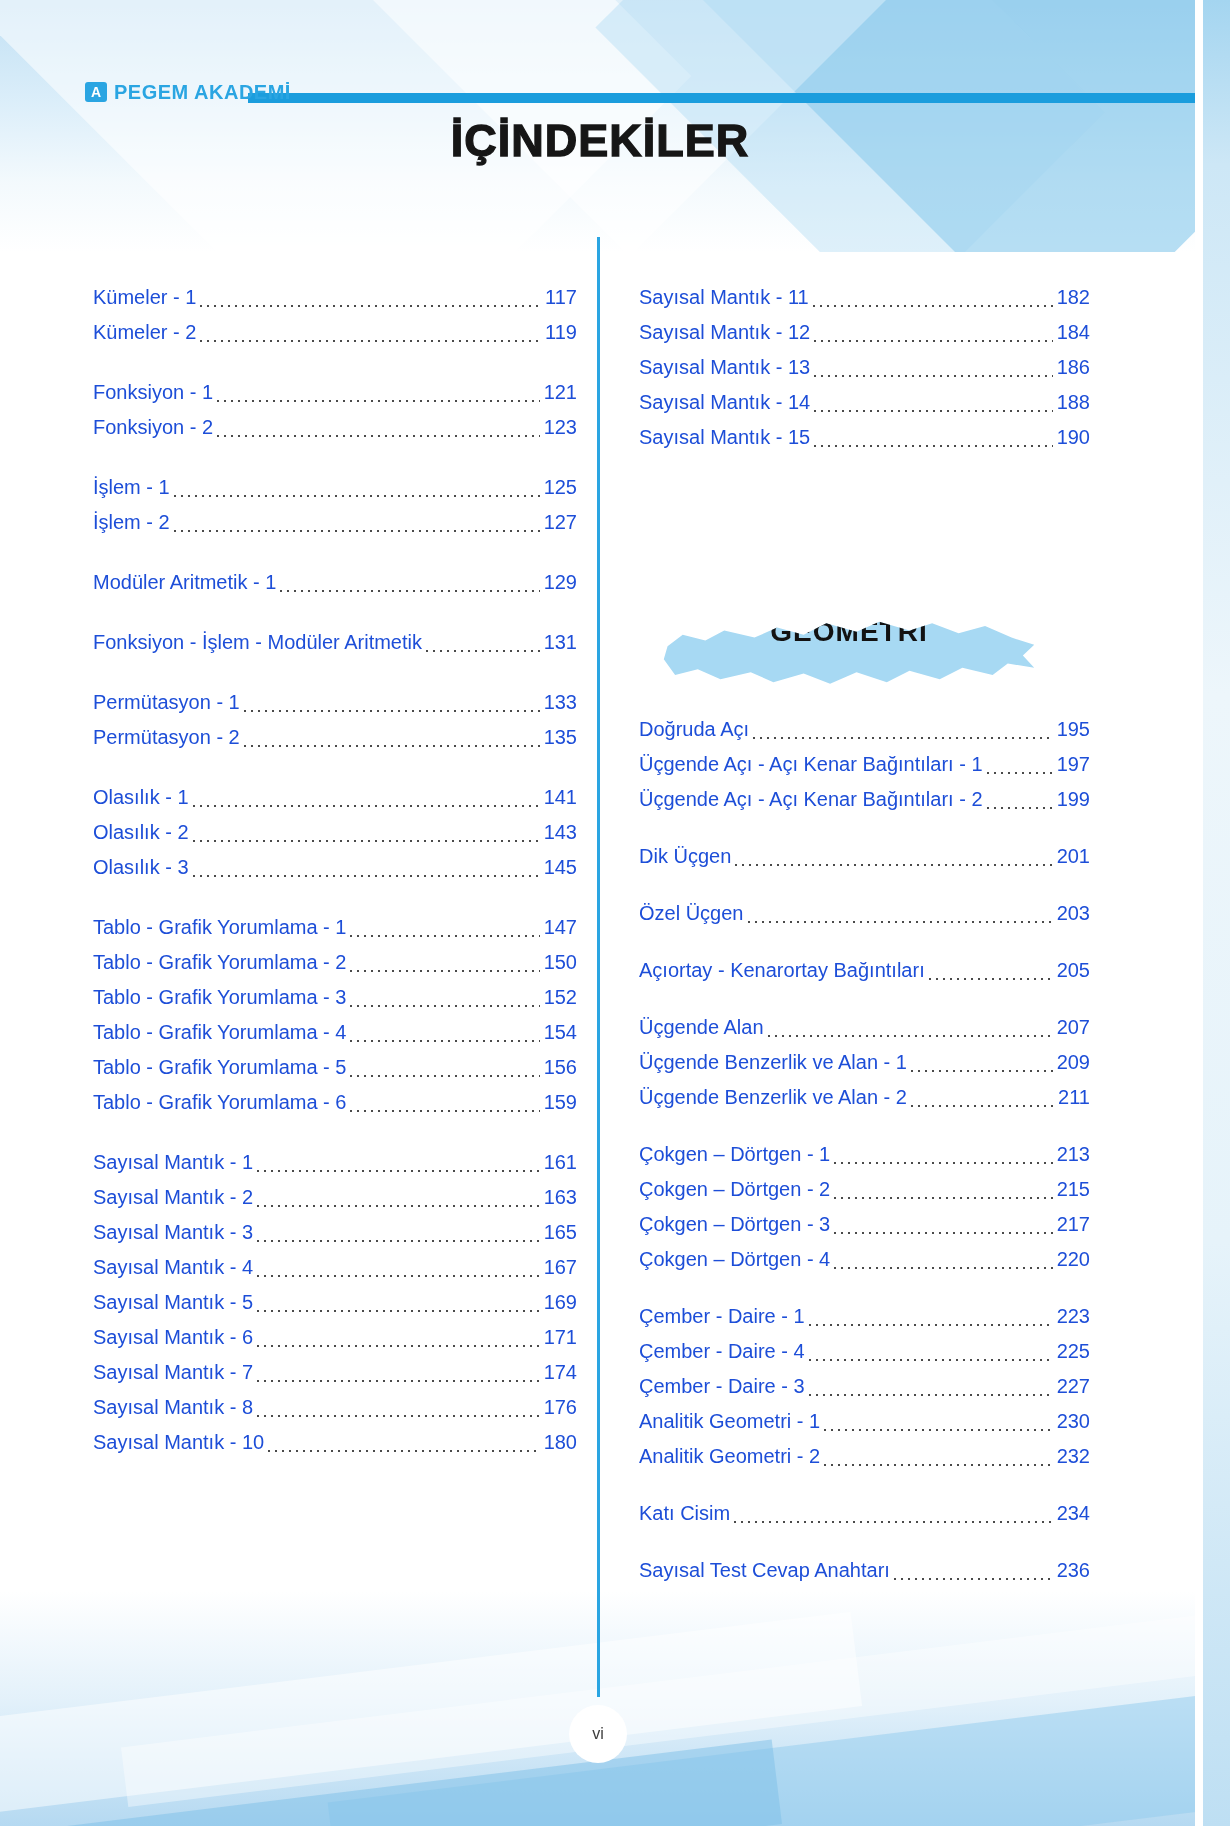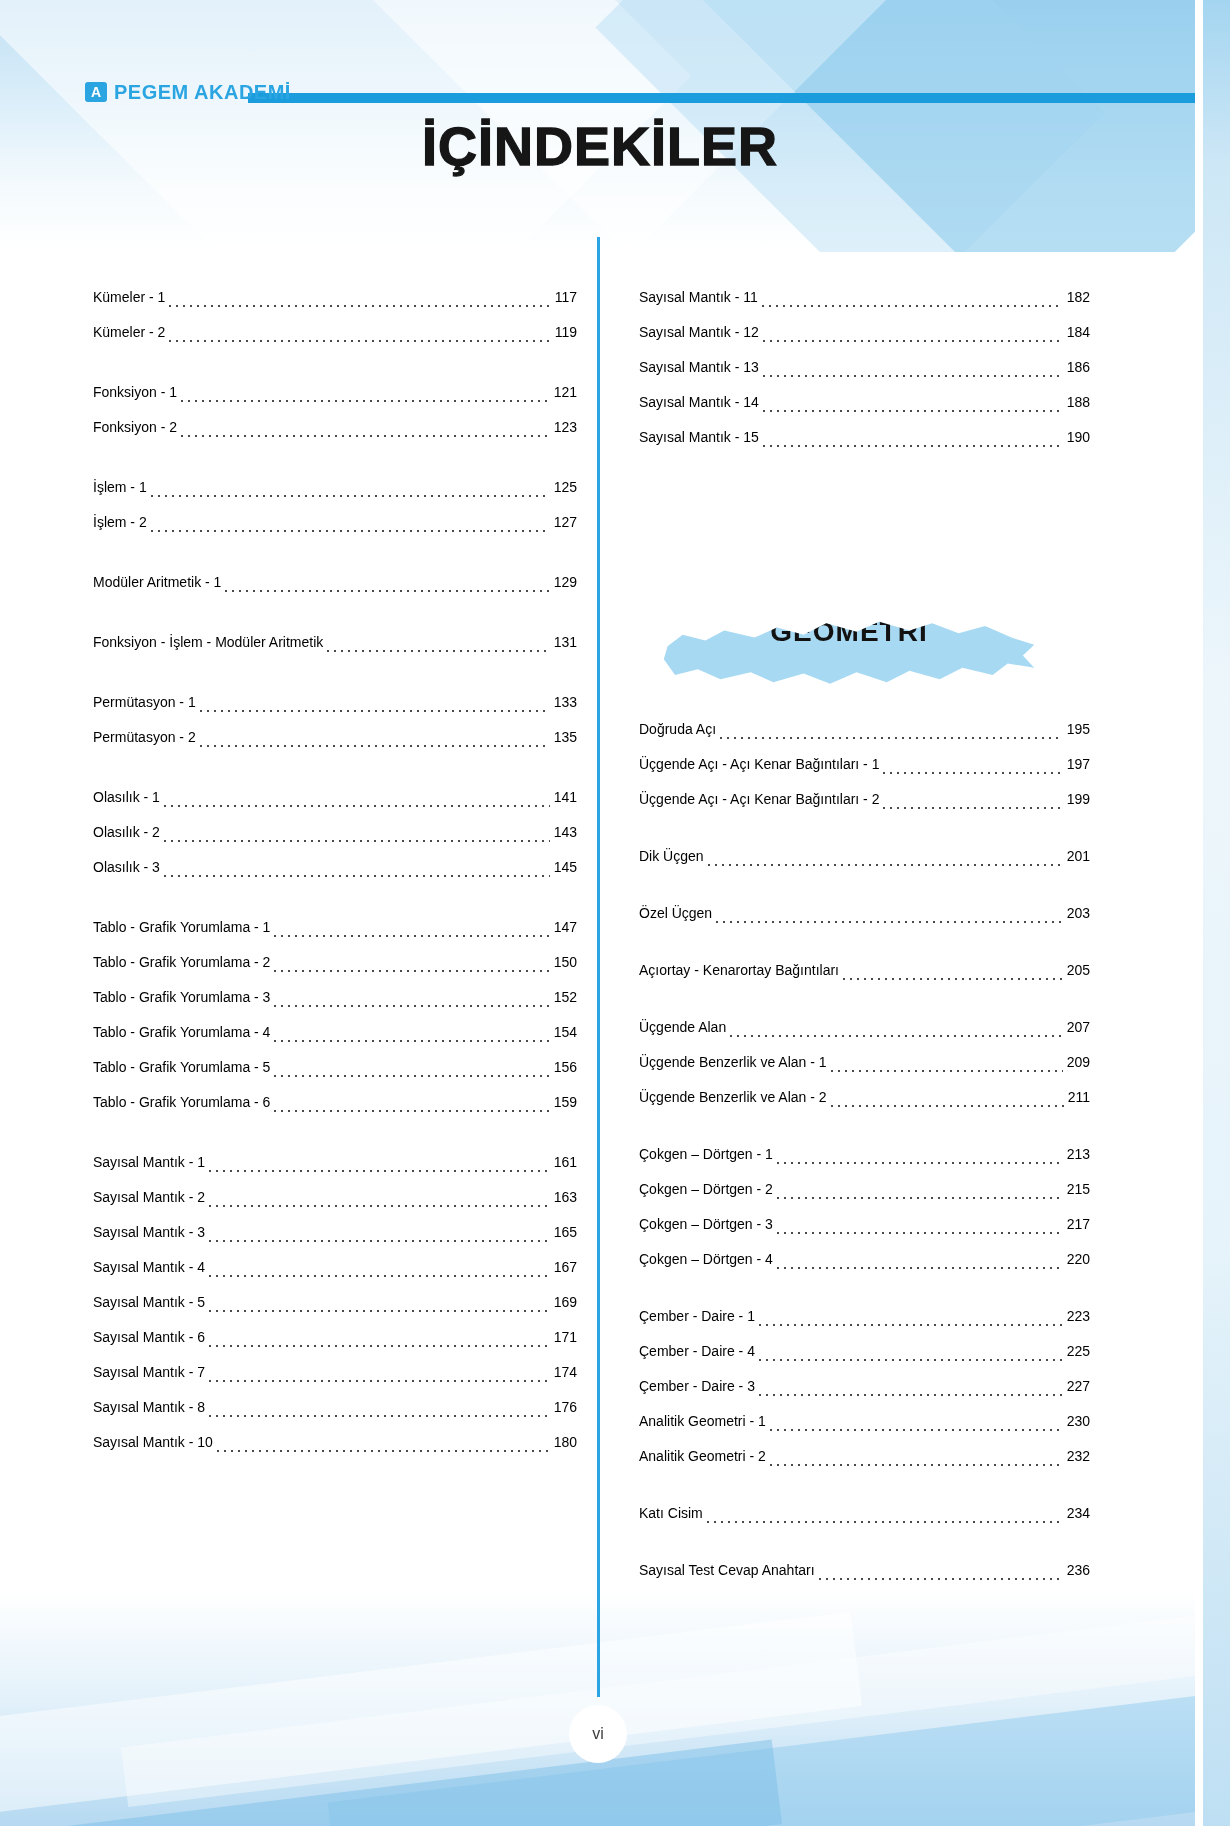--- a/index.html
+++ b/index.html
@@ -41,31 +41,31 @@
 
   
   .logo-mark{position:absolute;left:85px;top:82px;width:22px;height:20px;border-radius:3px;
     background:#2aa5e2;color:#ffffff;font-weight:bold;font-size:14px;line-height:20px;
     text-align:center;z-index:2;}
   .logo-text{position:absolute;left:114px;top:82px;height:20px;line-height:21px;
     color:#2aa5e2;font-size:20px;font-weight:bold;letter-spacing:.5px;z-index:2;}
   .header-bar{position:absolute;left:248px;right:0;top:93px;height:10px;background:#1b9ddd;z-index:1;}
 
   .page-title{position:absolute;left:0;right:30px;top:115px;margin:0;text-align:center;
-    font-size:54px;font-weight:bold;color:#161616;letter-spacing:1px;z-index:2;
+    font-size:45px;font-weight:bold;color:#161616;letter-spacing:1px;z-index:2;
     -webkit-text-stroke:1.3px #161616;}
 
   
   .col{position:absolute;top:280px;display:flex;flex-direction:column;z-index:2;}
   .col-left{left:93px;width:484px;}
   .col-right{left:639px;width:451px;}
   .group{margin-bottom:25px;}
   .col-right .group{margin-bottom:22px;}
   .col-right .group:nth-of-type(2){margin-top:235px;}
-  .row{display:flex;line-height:35px;height:35px;font-size:14px;color:#000000;}
+  .row{display:flex;line-height:35px;height:35px;font-size:20px;color:#1d4ed8;}
   .lbl{white-space:nowrap;}
   .pg{white-space:nowrap;}
   .leader{flex:1;height:2px;align-self:flex-end;margin:0 4px 8px 4px;
     background-image:repeating-linear-gradient(to right,#4a4a4a 0 2px,transparent 2px 7px);}
 
   .divider{position:absolute;left:597px;top:237px;width:3px;height:1460px;background:#2aa5e2;z-index:2;}
 
   
   .badge{position:absolute;left:660px;top:616px;width:378px;height:72px;z-index:2;
     background:#a7d9f3;display:flex;align-items:flex-start;justify-content:center;

